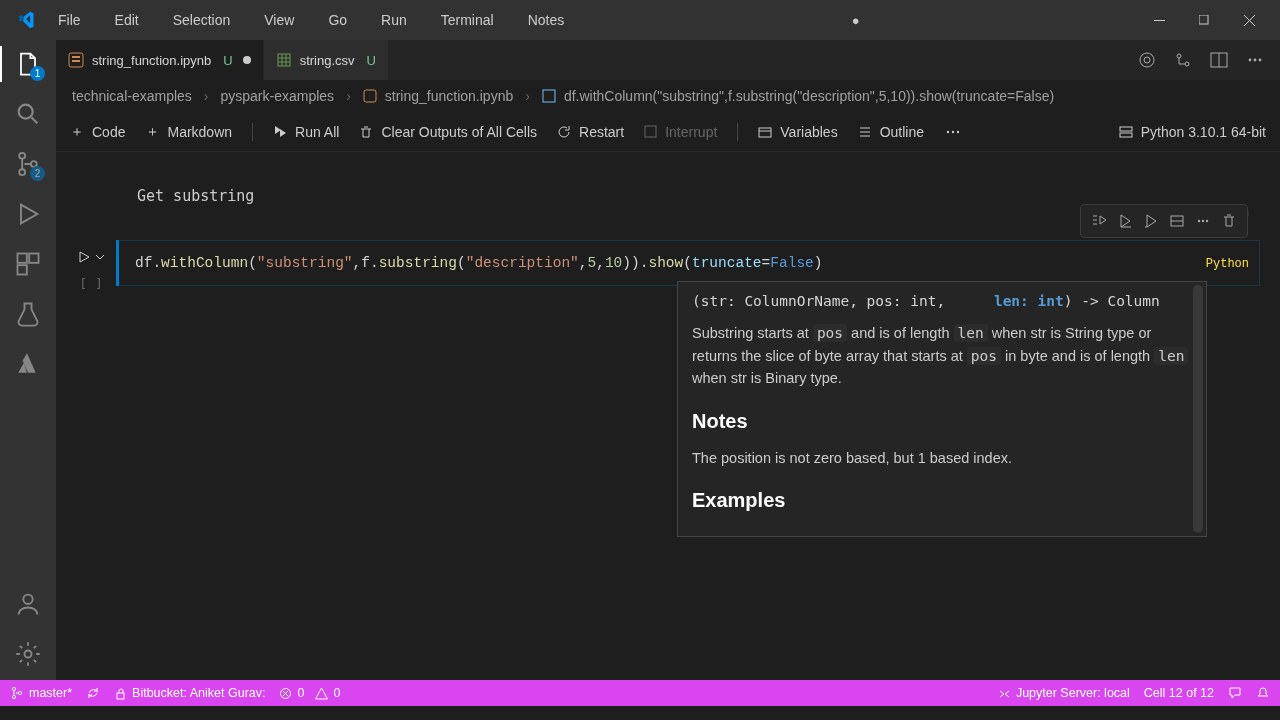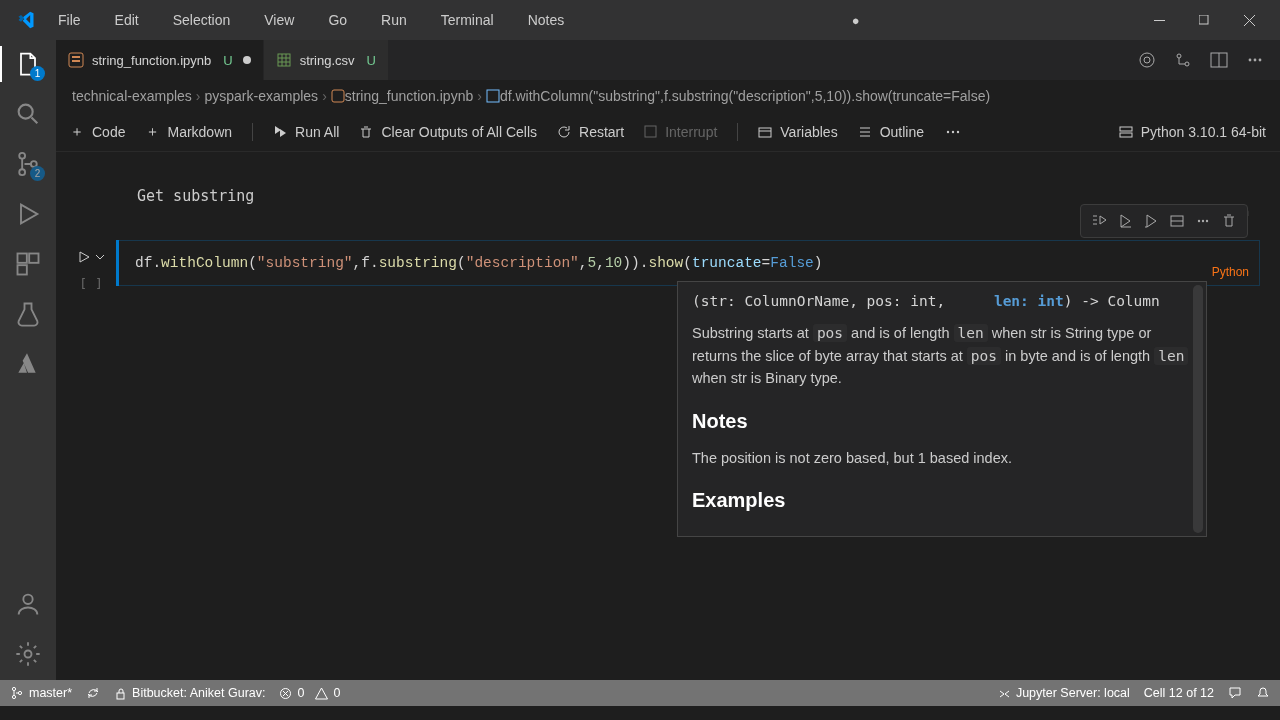--- a/index.html
+++ b/index.html
@@ -60,21 +60,21 @@
 .tab {
   height:40px; display:flex; align-items:center; padding:0 12px; gap:8px;
   background:#2d2d2d; border-right:1px solid #252526; font-size:13px; color:#ffffffcc;
 }
 .tab.active { background:#1e1e1e; }
 .tab .dot { width:8px; height:8px; border-radius:50%; background:#ccc; margin-left: 2px;}
 .tab .ustatus { color:#73c991; margin-left:4px; }
 .tabs .rightactions { margin-left:auto; display:flex; gap:18px; padding-right:16px; opacity:0.8; }
 .breadcrumbs {
   height: 32px; display:flex; align-items:center; padding:0 16px; font-size:14px; color:#a0a0a0;
-  gap:0;
+  gap:8px;
 }
 .breadcrumbs .sep { color:#666; margin:0 4px; }
 .nbtoolbar {
   height: 40px; display:flex; align-items:center; padding:0 14px; gap:20px; font-size:14px; color:#cccccc;
   border-bottom: 1px solid #2a2a2a;
 }
 .nbtoolbar .nbitem { display:flex; align-items:center; gap:8px; cursor:default; }
 .nbtoolbar .nbitem.disabled { opacity:0.4; }
 .nbtoolbar .spacer { flex:1; }
 .scrollarea { flex:1; overflow:hidden; position:relative; padding:16px 20px 0 10px; }
@@ -96,33 +96,33 @@
 .celltoolbar .cbtn { width:24px; height:24px; display:flex; align-items:center; justify-content:center; opacity:0.8; }
 .codeline {
   font-family: Consolas, "Courier New", monospace; font-size:14.5px; padding:14px 18px;
   color:#d4d4d4; white-space:pre;
 }
 .codeline .fn { color:#dcdcaa; }
 .codeline .str { color:#ce9178; }
 .codeline .num { color:#b5cea8; }
 .codeline .kw { color:#569cd6; }
 .codeline .arg { color:#9cdcfe; }
-.langlabel { position:absolute; right:10px; bottom:6px; font-size:12px; color:#f97316; }
+.langlabel { position:absolute; right:10px; bottom:14px; font-size:12px; color:#fde047;font-family:Liberation Mono, monospace; }
 .hover {
   position:absolute; top:40px; left:560px; width:530px; max-height:300px;
   background:#252526; border:1px solid #454545; font-size:14.5px; padding:8px 14px 10px;
   color:#cccccc; overflow:hidden; line-height:1.55;
 }
 .hover .sig { font-family: Consolas, monospace; font-size:14.5px; margin-bottom:10px; color:#d4d4d4; }
 .hover .sig .active { color:#569cd6;margin-left:40px; }
 .hover code { font-family: Consolas, monospace; background:#3c3c3c50; padding:1px 4px; border-radius:3px; }
 .hover h3 { color:#fff; font-size:20px; font-weight:600; margin:16px 0 10px; }
 .hover .sb { position:absolute; right:3px; top:3px; bottom:3px; width:10px; background:#4d4d4d80; border-radius:5px; }
 .statusbar {
-  height:26px; background:#737373; color:#fff; display:flex; align-items:center; font-size:12.5px;
+  height:26px; background:#d946ef; color:#fff; display:flex; align-items:center; font-size:12.5px;
   padding:0 10px; gap:14px;
 }
 .statusbar .sitem { display:flex; align-items:center; gap:5px; }
 .statusbar .spacer { flex:1; }
 svg { display:block; }
 </style>
 </head>
 <body>
 
 <div class="titlebar">

